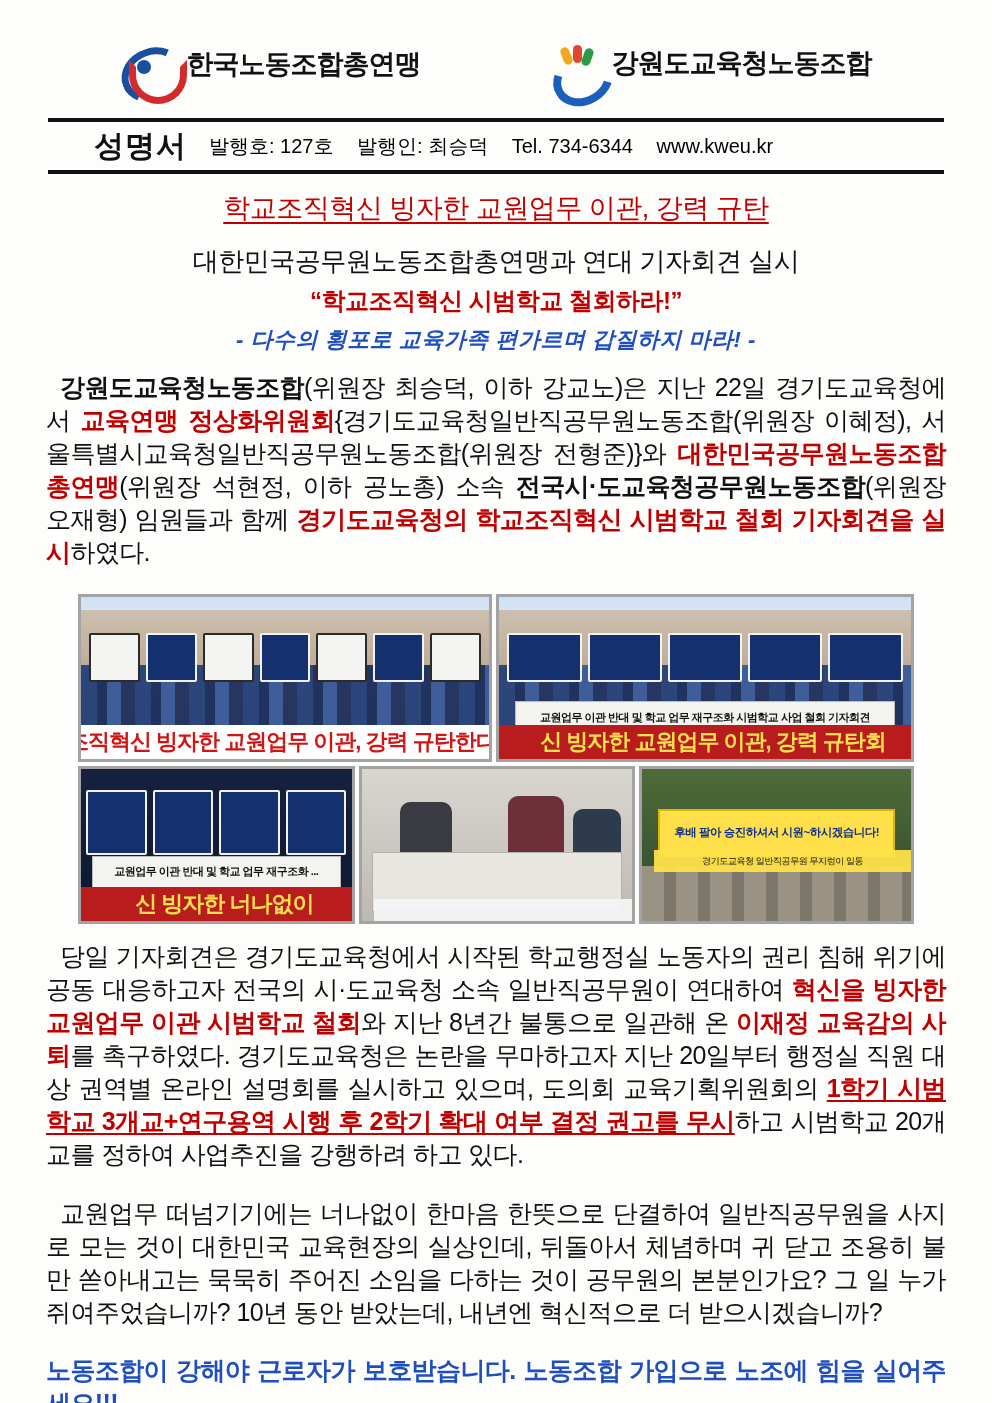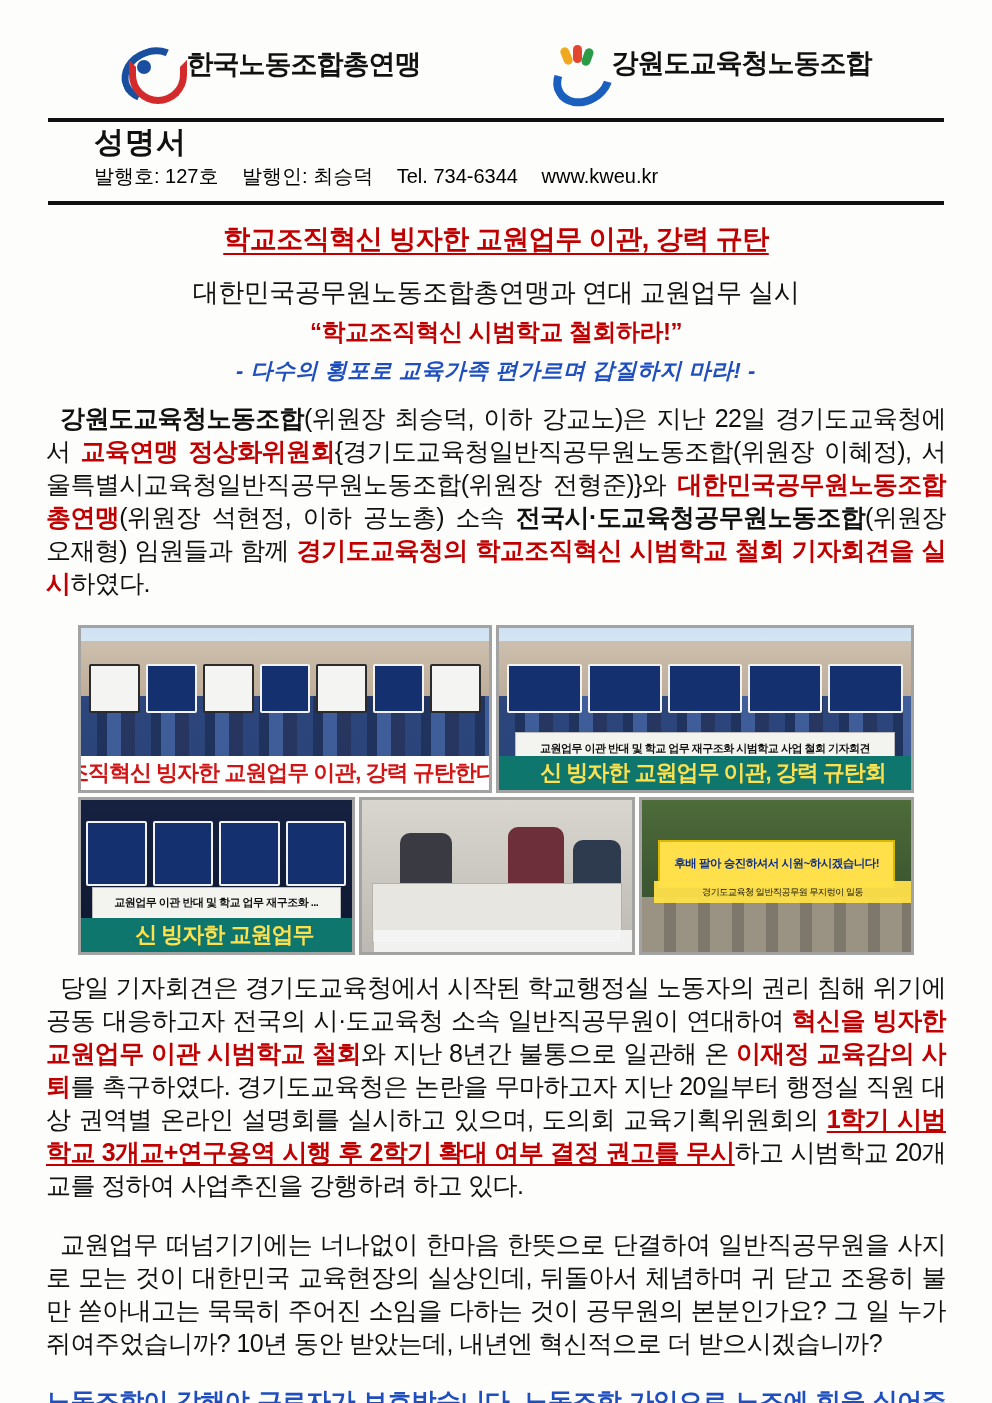--- a/index.html
+++ b/index.html
@@ -101,25 +101,24 @@
   .logo-mark-kweu .p2 { background: #e3462f; left: 23px; top: 0px; }
   .logo-mark-kweu .p3 { background: #2c9b45; left: 33px; top: 3px; transform: rotate(20deg); }
 
   
   .rule-thick {
     border-top: 4px solid #111;
     margin: 4px 2px 0 2px;
   }
   .masthead {
     display: flex;
-    align-items: flex-start;
-    height: 79px;
+    align-items: center;
+    height: 48px;
     padding-left: 48px;
     box-sizing: border-box;
-    flex-direction: column;
   }
   .masthead-title {
     font-size: 30px;
     font-weight: bold;
     letter-spacing: 1px;
     color: #111;
     margin-right: 22px;
   }
   .masthead-meta {
     font-size: 20px;
@@ -129,21 +128,21 @@
   .masthead-meta span { margin-right: 18px; }
   .rule-thick-bot {
     border-top: 4px solid #111;
     margin: 0 2px 0 2px;
   }
 
   
   .headline {
     text-align: center;
     font-size: 27px;
-    font-weight: bold;
+    font-weight: normal;
     color: #c00000;
     text-decoration: underline;
     text-underline-offset: 5px;
     margin-top: 16px;
     letter-spacing: -0.5px;
   }
   .subhead1 {
     text-align: center;
     font-size: 26px;
     color: #111;
@@ -256,21 +255,21 @@
     height: 34px;
     background: #ffffff;
     color: #d21414;
     font-size: 22px;
     font-weight: bold;
     display: flex; align-items: center; justify-content: center;
     white-space: nowrap;
     overflow: hidden;
     letter-spacing: -1px;
   }
-  .big-red.navy-bg { background: #0f766e; color: #ffe14d; padding-left: 16px; }
+  .big-red.navy-bg { background: #b91c1c; color: #ffe14d; padding-left: 16px; }
   .yellow-banner {
     position: absolute; left: 6%; right: 6%; top: 26%;
     height: 44px;
     background: #ffe04a;
     border: 2px solid #d8b800;
     color: #0d2f8a;
     font-size: 11.5px;
     font-weight: bold;
     display: flex; align-items: center; justify-content: center;
     text-align: center;
@@ -343,21 +342,21 @@
       <div class="masthead-meta">
         <span>발행호: 127호</span>
         <span>발행인: 최승덕</span>
         <span>Tel. 734-6344</span>
         <span>www.kweu.kr</span>
       </div>
     </div>
     <div class="rule-thick-bot"></div>
 
     <div class="headline">학교조직혁신 빙자한 교원업무 이관, 강력 규탄</div>
-    <div class="subhead1">대한민국공무원노동조합총연맹과 연대 교원업무 실시</div>
+    <div class="subhead1">대한민국공무원노동조합총연맹과 연대 기자회견 실시</div>
     <div class="subhead2">“학교조직혁신 시범학교 철회하라!”</div>
     <div class="subhead3">- 다수의 횡포로 교육가족 편가르며 갑질하지 마라! -</div>
 
     <p class="body-para indent">
       <span class="b">강원도교육청노동조합</span><span>(위원장 최승덕, 이하 강교노)은 지난 22일 경기도교육청에서 </span><span class="red">교육연맹 정상화위원회</span><span>{경기도교육청일반직공무원노동조합(위원장 이혜정), 서울특별시교육청일반직공무원노동조합(위원장 전형준)}와 </span><span class="red">대한민국공무원노동조합총연맹</span><span>(위원장 석현정, 이하 공노총) 소속 </span><span class="b">전국시·도교육청공무원노동조합</span><span>(위원장 오재형) 임원들과 함께 </span><span class="red">경기도교육청의 학교조직혁신 시범학교 철회 기자회견을 실시</span><span>하였다.</span>
     </p>
 
     <div class="photos">
       <div class="photo-row">
         <div class="photo p-a">
@@ -396,21 +395,21 @@
       <div class="photo-row">
         <div class="photo p-c">
           <div class="ground" style="height:100%;background:linear-gradient(#15213f,#0d1730)"></div>
           <div class="signs" style="top:14%;height:40%">
             <div class="sign"></div>
               <div class="sign"></div>
               <div class="sign"></div>
               <div class="sign"></div>
           </div>
           <div class="banner" style="bottom:22%">교원업무 이관 반대 및 학교 업무 재구조화 ...</div>
-          <div class="big-red navy-bg">신 빙자한 교원업무</div>
+          <div class="big-red navy-bg">신 빙자한 너나없이</div>
         </div>
         <div class="photo p-d">
           <div class="room"></div>
           <div class="person" style="left:14%;top:22%;width:52px;height:74px;background:#3a3a42"></div>
           <div class="person" style="left:54%;top:18%;width:56px;height:80px;background:#6d2f3a"></div>
           <div class="person" style="left:78%;top:26%;width:48px;height:70px;background:#2e3a4d"></div>
           <div class="table-top"></div>
           <div class="photo-caption-strip"></div>
         </div>
         <div class="photo p-e">

